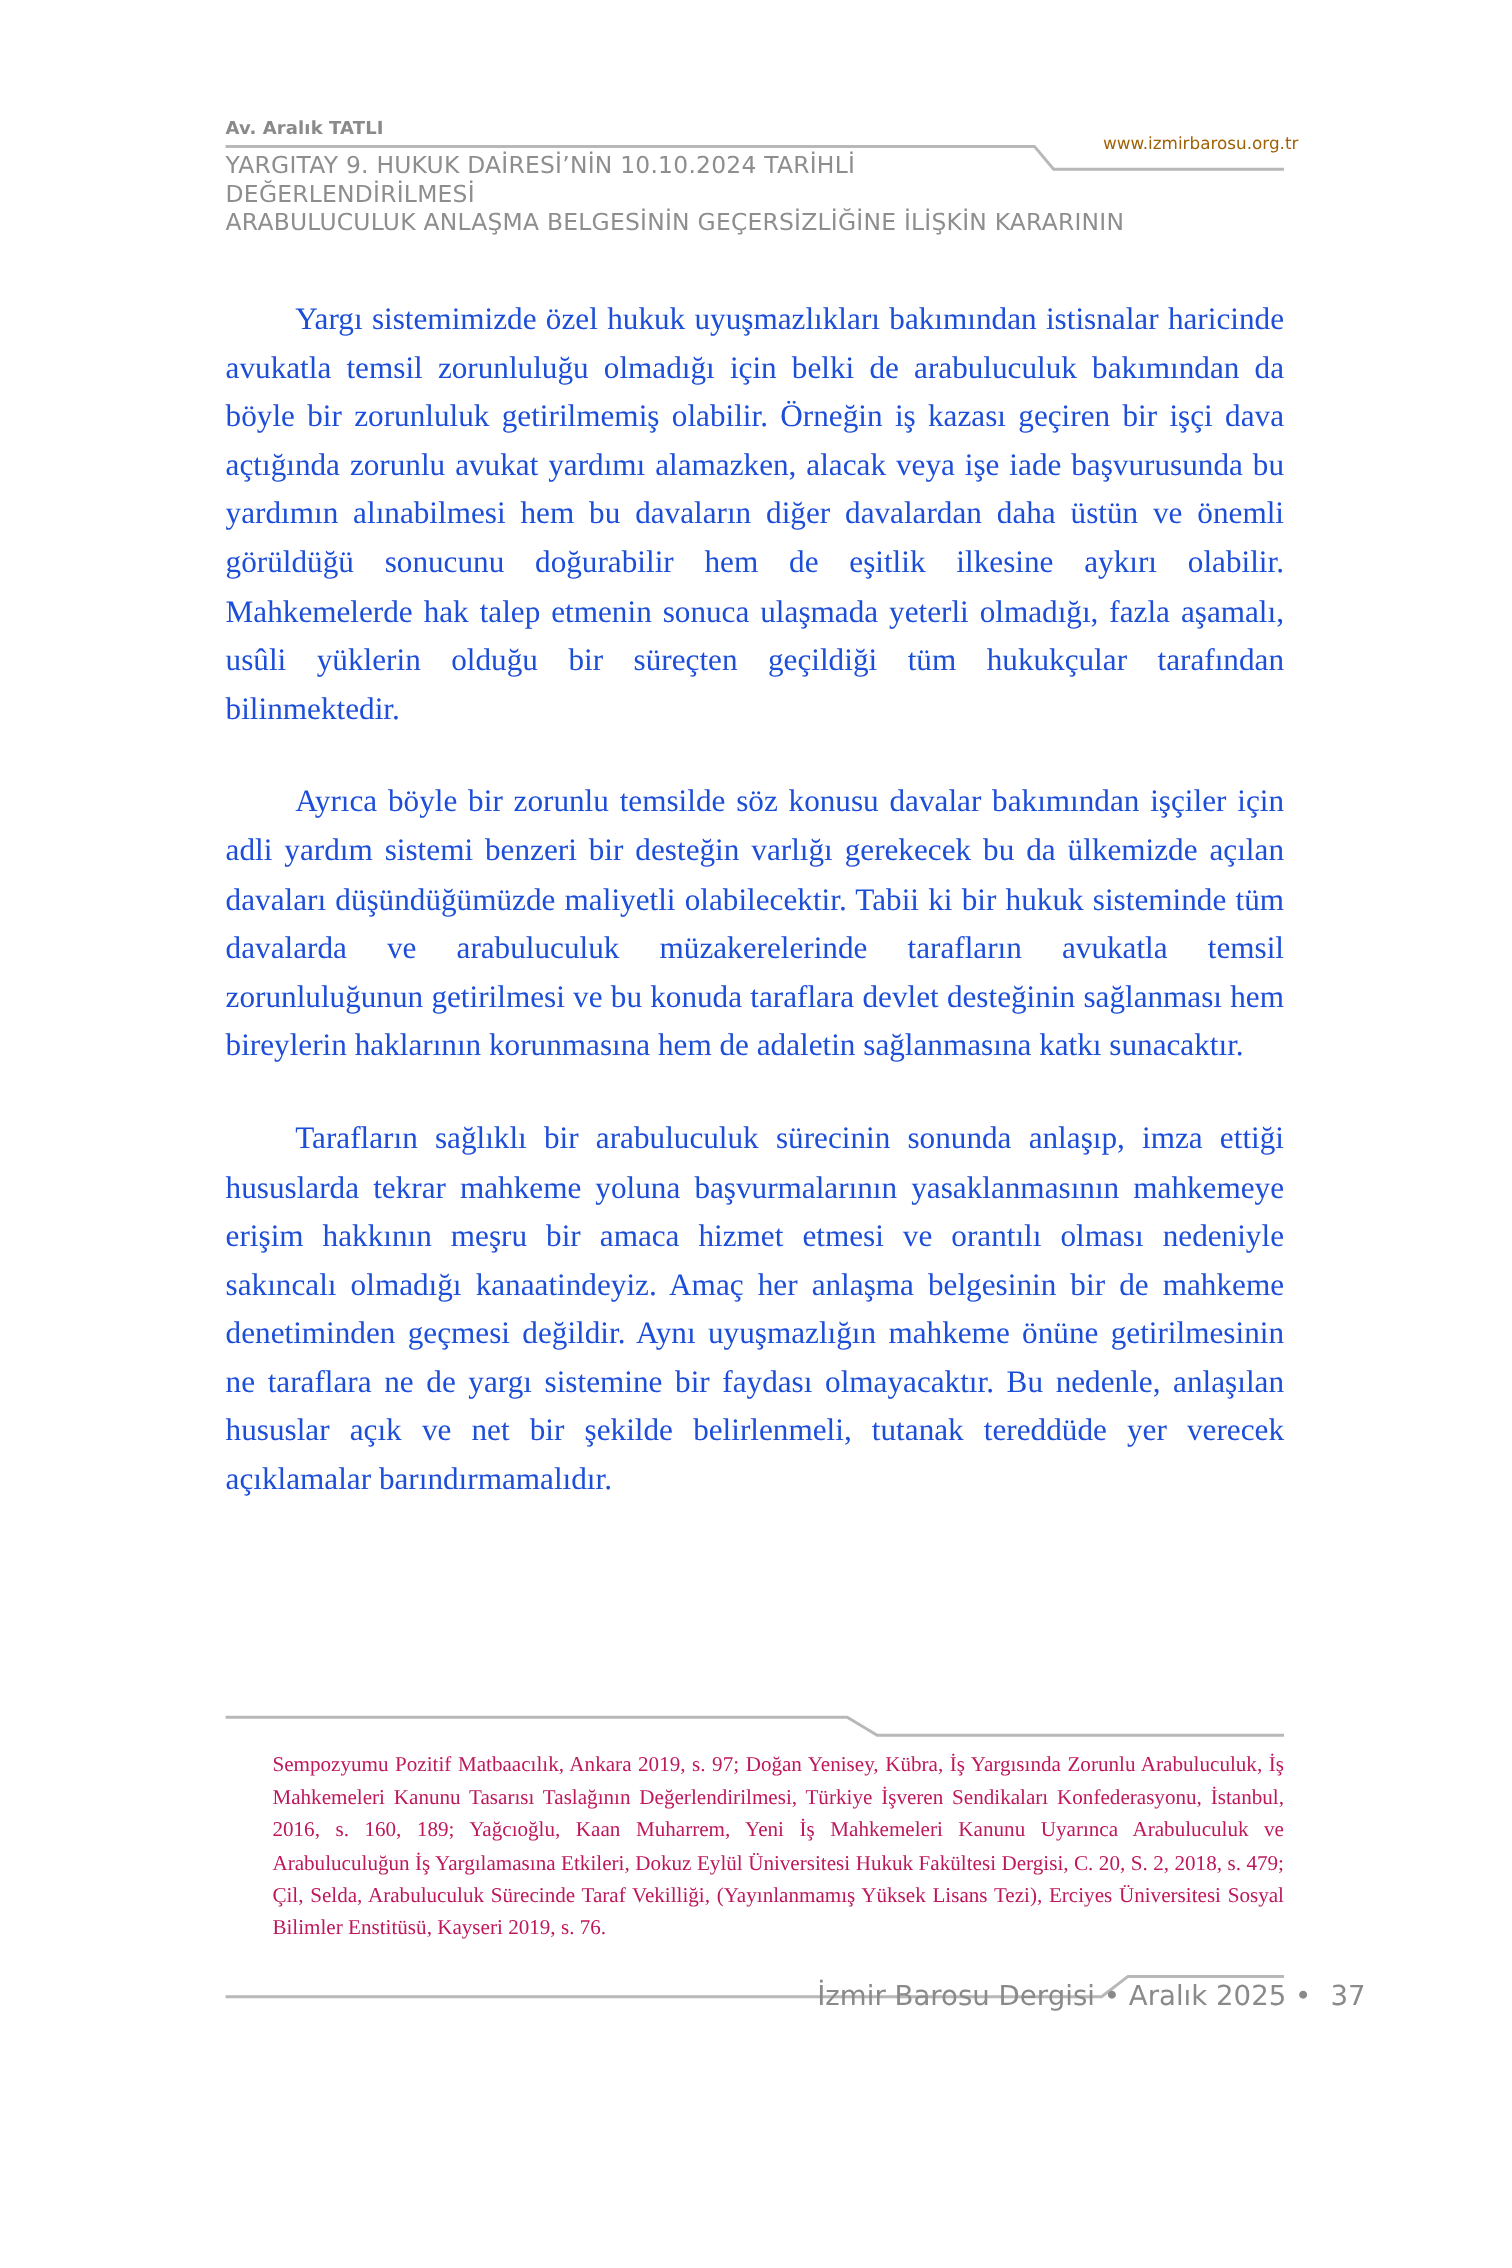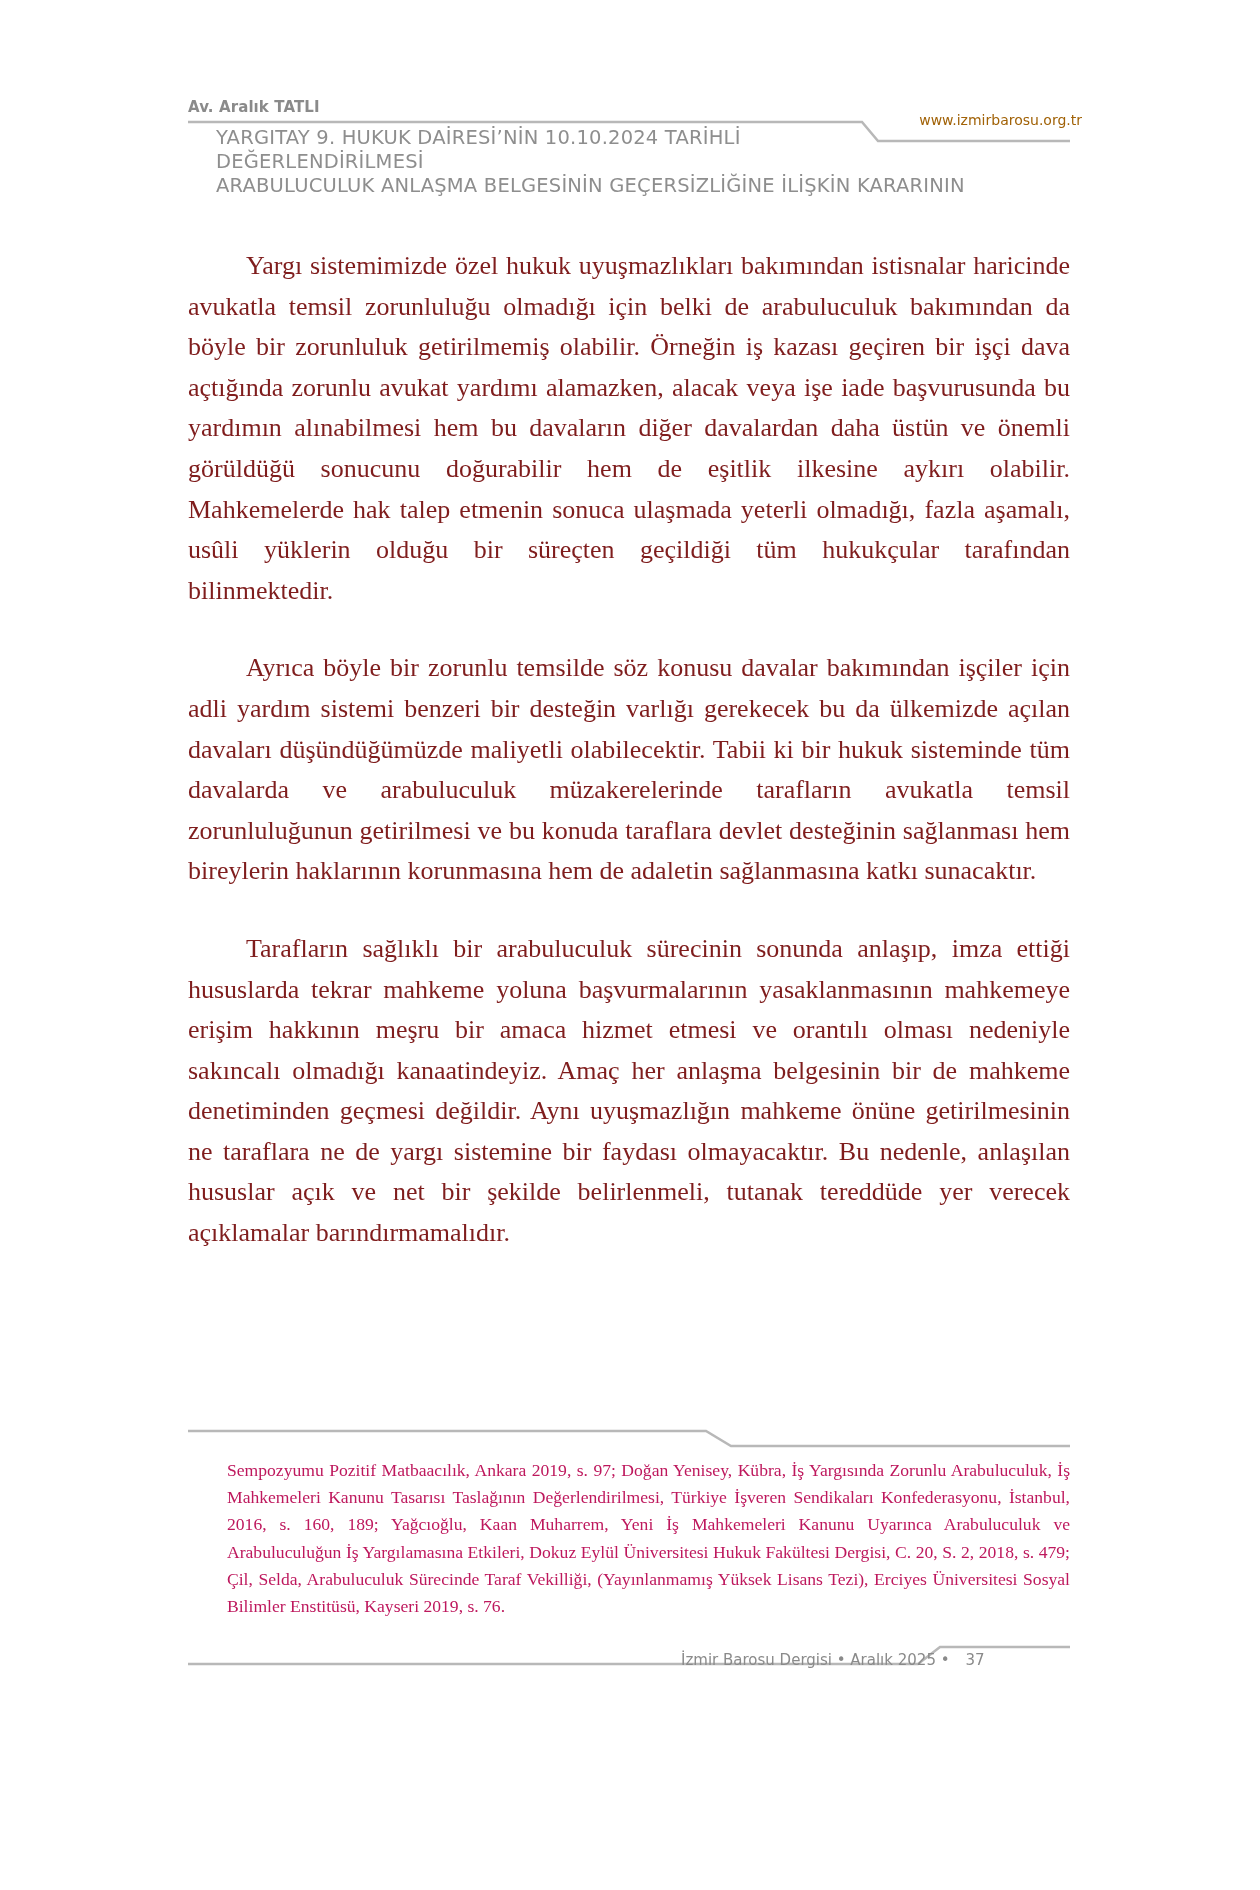--- a/index.html
+++ b/index.html
@@ -14,44 +14,44 @@
       position: absolute; right: 178px; top: 112px;
       font-family: "DejaVu Sans", sans-serif;
       font-size: 14px; color: #a16207;
     }
     .header-title {
       position: absolute; left: 188px; top: 126px; width: 820px;
       font-family: "DejaVu Sans", sans-serif; font-weight: normal;
       font-size: 19.5px; line-height: 24px; color: #8e8e8e;
       letter-spacing: 0.2px;
     }
-    .header-title div { white-space: nowrap; margin-left: 28px; }
+    .header-title div { white-space: nowrap; }
 
     svg.rule { position: absolute; left: 0; top: 0; }
 
     .body-text {
       position: absolute; left: 188px; top: 246px; width: 882px;
       font-family: "Liberation Serif", "DejaVu Serif", serif;
-      font-size: 26px; line-height: 40.6px; color: #7f1d1d;
+      font-size: 26px; line-height: 40.6px; color: #1d4ed8;
       text-align: justify;
     }
     .body-text p { margin: 0 0 37px 0; text-indent: 58px; }
 
     .footnote {
       position: absolute; left: 227px; top: 1457px; width: 843px;
       font-family: "Liberation Serif", "DejaVu Serif", serif;
       font-size: 17.6px; line-height: 27.2px; color: #be185d;
       text-align: justify;
     }
     .footnote p { margin: 0; }
 
     .footer-text {
       position: absolute; left: 681px; top: 1651px;
       font-family: "DejaVu Sans", sans-serif;
-      font-size: 15px; color: #8a8a8a; white-space: nowrap;
+      font-size: 23px; color: #8a8a8a; white-space: nowrap;
     }
     .footer-text .pg { margin-left: 16px; }
   </style>
 </head>
 <body>
 
 <div class="header-author">Av. Aralık TATLI</div>
 <div class="header-url">www.izmirbarosu.org.tr</div>
 
 <svg class="rule" width="1260" height="1890">

